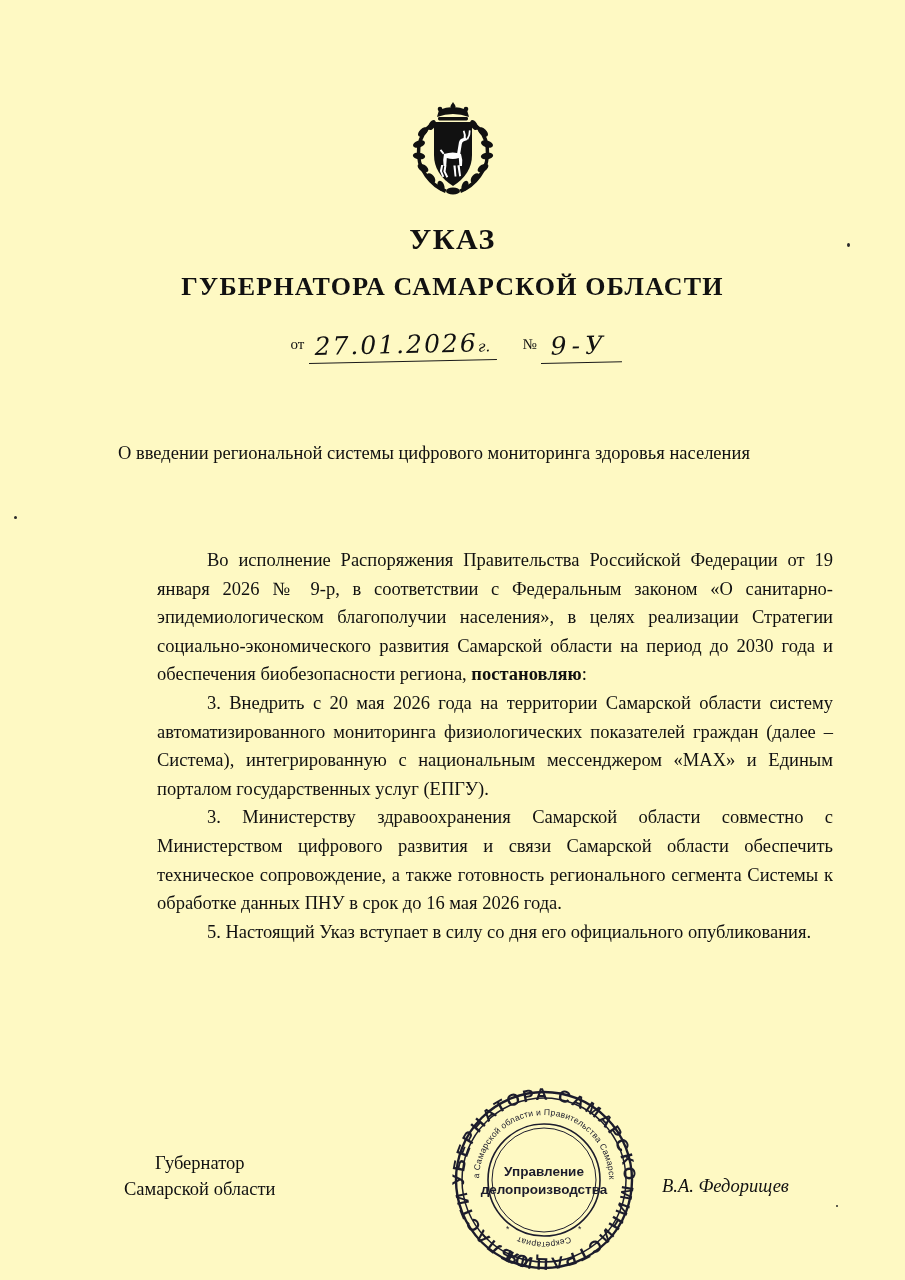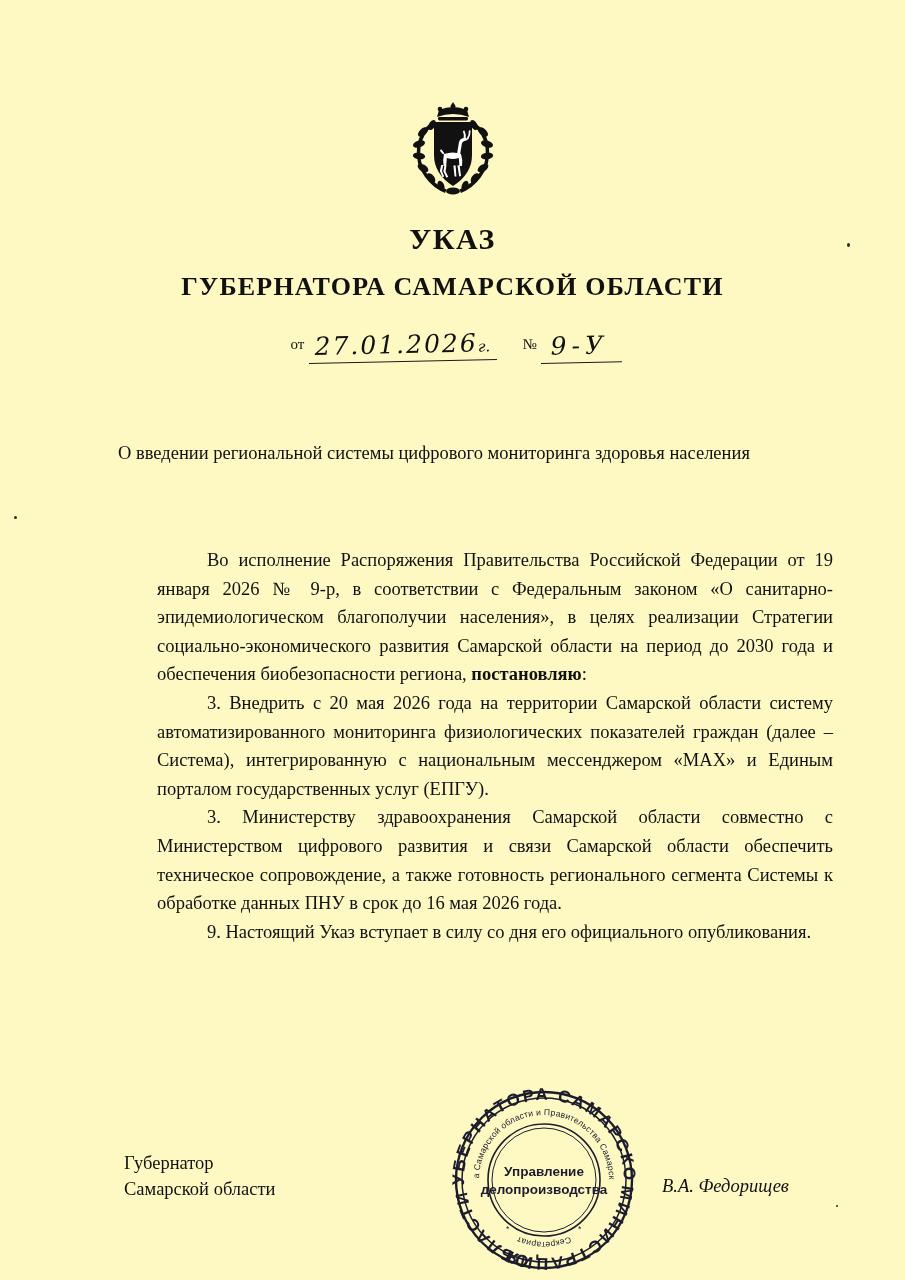--- a/index.html
+++ b/index.html
@@ -115,20 +115,21 @@
   }
   b.decree { font-weight: bold; }
 
   
   .sig-left {
     position: absolute;
     top: 1150px;
     left: 124px;
     font-size: 18.5px;
     line-height: 26px;
+    text-align: center;
   }
   .sig-right {
     position: absolute;
     top: 1176px;
     left: 662px;
     font-size: 18.5px;
     white-space: nowrap;
     font-style: italic;
   }
 
@@ -239,21 +240,21 @@
   </div>
 
   <div class="subject">
     <div>О введении региональной системы цифрового мониторинга здоровья населения</div>
   </div>
 
   <div class="body-text">
     <p><span>Во исполнение Распоряжения Правительства Российской Федерации от 19 января 2026 № 9-р, в соответствии с Федеральным законом «О санитарно-эпидемиологическом благополучии населения», в целях реализации Стратегии социально-экономического развития Самарской области на период до 2030 года и обеспечения биобезопасности региона, </span><b class="decree">постановляю</b><span>:</span></p>
     <p>3. Внедрить с 20 мая 2026 года на территории Самарской области систему автоматизированного мониторинга физиологических показателей граждан (далее – Система), интегрированную с национальным мессенджером «МАХ» и Единым порталом государственных услуг (ЕПГУ).</p>
     <p>3. Министерству здравоохранения Самарской области совместно с Министерством цифрового развития и связи Самарской области обеспечить техническое сопровождение, а также готовность регионального сегмента Системы к обработке данных ПНУ в срок до 16 мая 2026 года.</p>
-    <p>9. Настоящий Указ вступает в силу со дня его официального опубликования.</p>
+    <p>5. Настоящий Указ вступает в силу со дня его официального опубликования.</p>
   </div>
 
   <div class="sig-left">
     <div>Губернатор</div>
     <div>Самарской области</div>
   </div>
   <div class="sig-right">В.А. Федорищев</div>
 
   <div class="stamp">
     <svg viewBox="0 0 196 196" width="196" height="196" aria-hidden="true">

